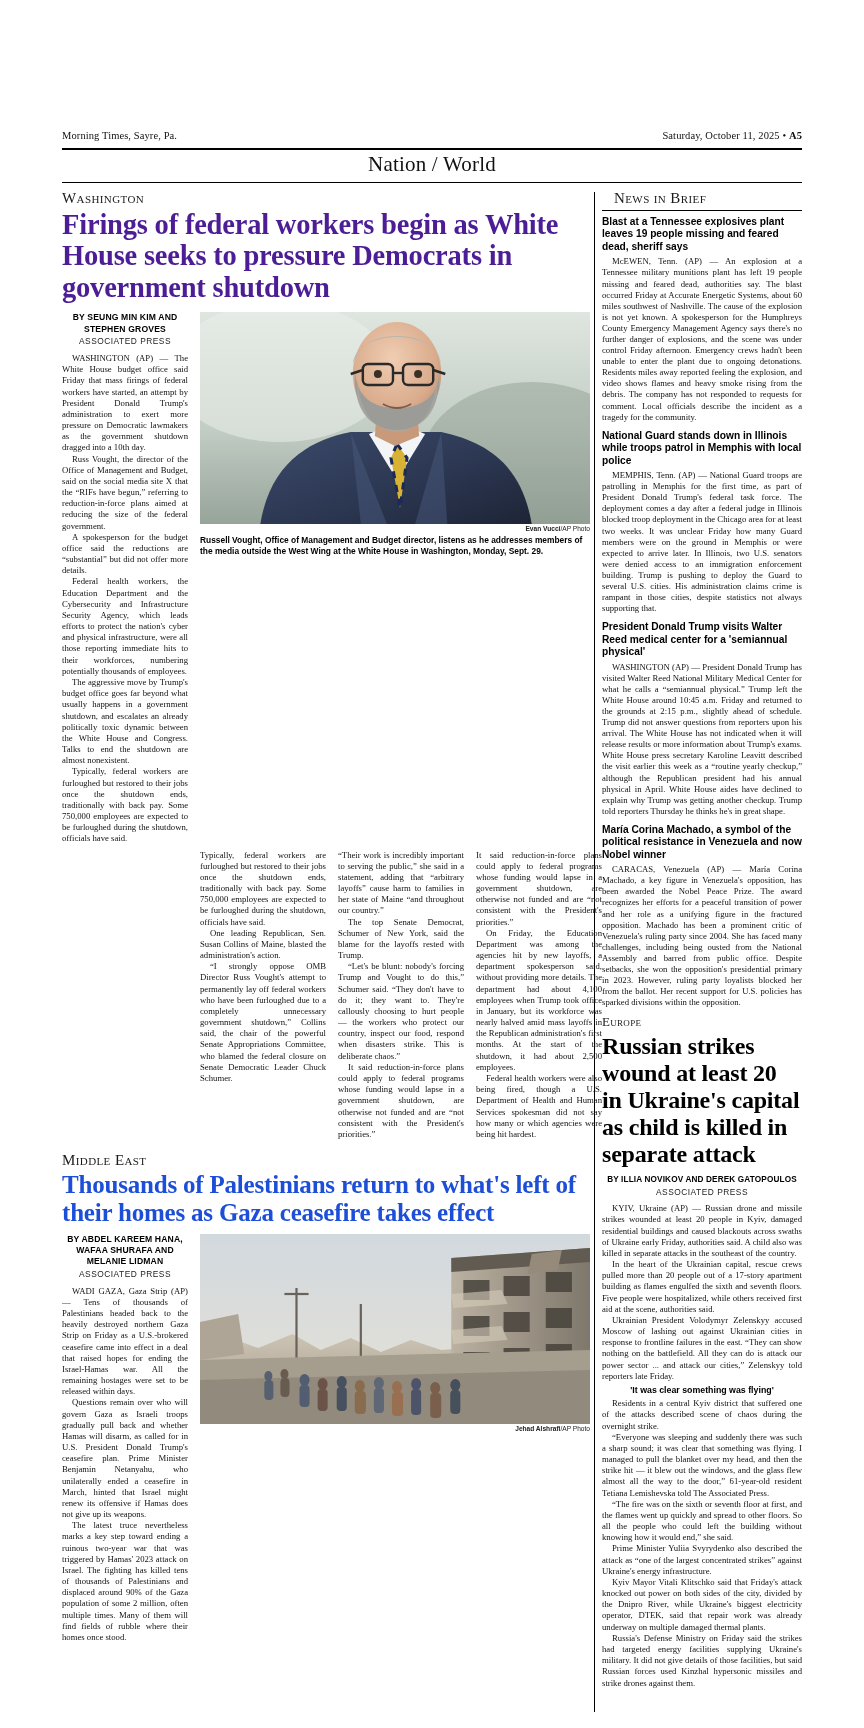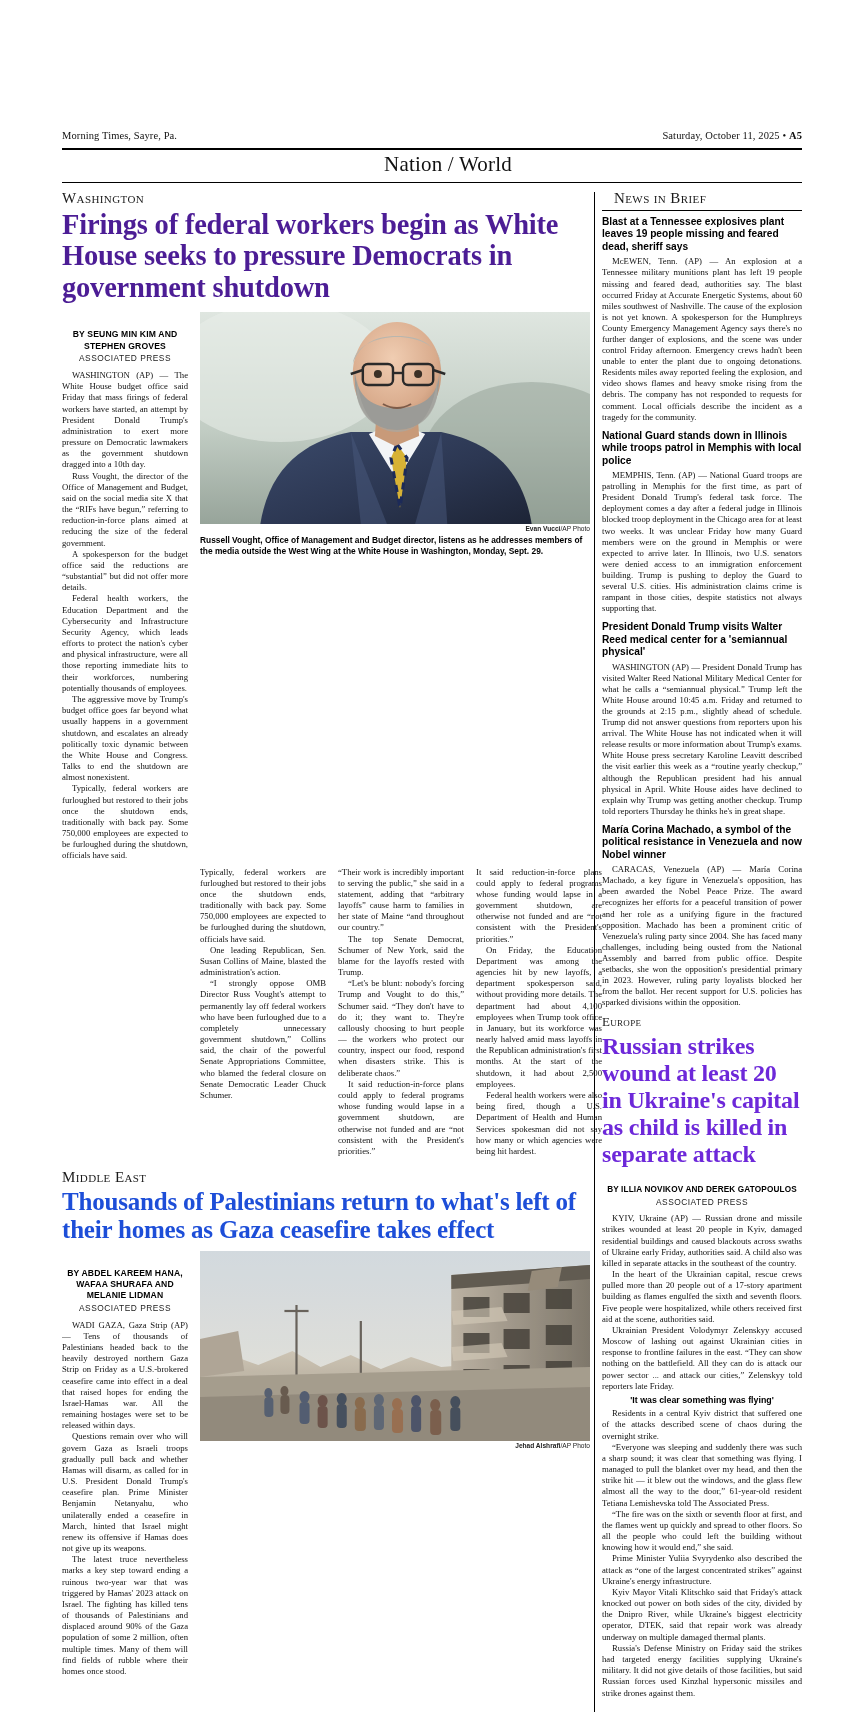--- a/index.html
+++ b/index.html
@@ -7,44 +7,44 @@
   .page{width:864px;height:1728px;background:#ffffff;position:relative;box-sizing:border-box;padding:12px;overflow:hidden;}
   .inner{position:absolute;left:62px;top:0;width:740px;height:1728px;}
 
   
   .folio{display:flex;justify-content:space-between;align-items:flex-end;
         position:absolute;top:130px;left:0;width:740px;font-size:10.5px;
         font-family:"Liberation Serif",serif;color:#111;letter-spacing:.1px;}
   .folio .right{font-size:10.5px;}
   .folio .pg{font-weight:bold;}
   .rule-thick{position:absolute;left:0;top:148px;width:740px;height:1.6px;background:#000;}
-  .section-title{position:absolute;top:152px;left:16px;width:740px;text-align:center;
+  .section-title{position:absolute;top:152px;left:0;width:740px;text-align:center;
         font-size:21px;font-family:"Liberation Serif",serif;color:#111;letter-spacing:.2px;}
   .rule-thin{position:absolute;left:0;top:182px;width:740px;height:1px;background:#000;}
 
   
   .body-area{position:absolute;top:190px;left:0;width:740px;}
   .left-zone{position:absolute;left:0;top:0;width:528px;}
   .right-zone{position:absolute;left:540px;top:0;width:200px;}
   .vrule{position:absolute;left:532px;top:2px;width:1px;height:1520px;background:#000;}
 
   .kicker{font-variant:small-caps;font-size:15px;letter-spacing:.4px;color:#1a1a1a;
         font-family:"Liberation Serif",serif;margin:0 0 2px 0;line-height:1.1;}
   .kicker-sm{font-variant:small-caps;font-size:13px;letter-spacing:.3px;color:#1a1a1a;
         font-family:"Liberation Serif",serif;margin:0 0 3px 0;line-height:1.1;}
 
   h1.head{font-family:"Liberation Serif",serif;font-weight:bold;font-size:28.5px;
         line-height:1.12;margin:0 0 8px 0;color:#4c1d95;letter-spacing:-0.2px;}
   h1.head2{font-family:"Liberation Serif",serif;font-weight:bold;font-size:25px;
         line-height:1.12;margin:0 0 7px 0;color:#1d4ed8;letter-spacing:-0.2px;}
   h1.head3{font-family:"Liberation Serif",serif;font-weight:bold;font-size:24px;
-        line-height:1.13;margin:0 0 7px 0;color:#6d28d9;letter-spacing:-0.2px;}
+        line-height:1.13;margin:0 0 7px 0;color:#000000;letter-spacing:-0.2px;}
 
   .byline{font-family:"Liberation Sans",sans-serif;font-weight:bold;font-size:8.6px;
-        text-align:center;line-height:1.32;color:#000;letter-spacing:.15px;margin-top:17px;}
+        text-align:center;line-height:1.32;color:#000;letter-spacing:.15px;}
   .byline .ap{font-weight:normal;font-size:8.4px;letter-spacing:.5px;display:block;margin-top:1px;color:#222;}
 
   .col{font-family:"Liberation Serif",serif;font-size:8.7px;line-height:1.285;
         text-align:justify;color:#111;hyphens:auto;-webkit-hyphens:auto;}
   .col p{margin:0;text-indent:10px;}
   .col p.first{text-indent:10px;}
 
   .cutline{font-family:"Liberation Sans",sans-serif;font-weight:bold;font-size:8.4px;
         line-height:1.33;color:#000;text-align:left;}
   .credit{font-family:"Liberation Sans",sans-serif;font-size:6.6px;text-align:right;

